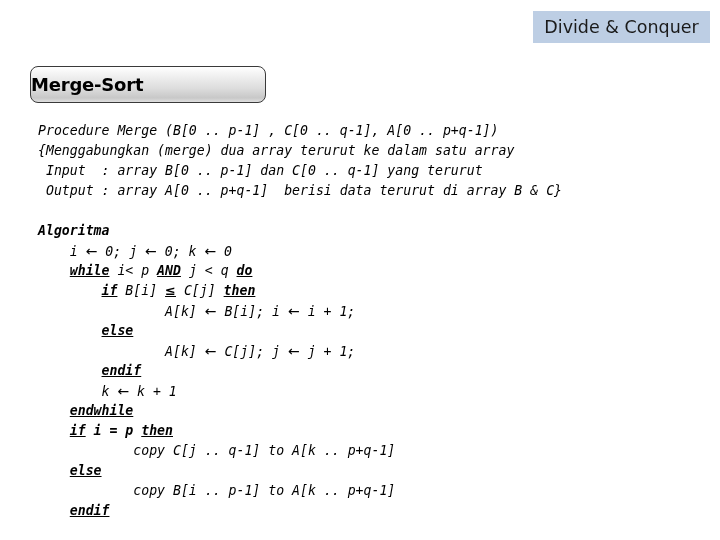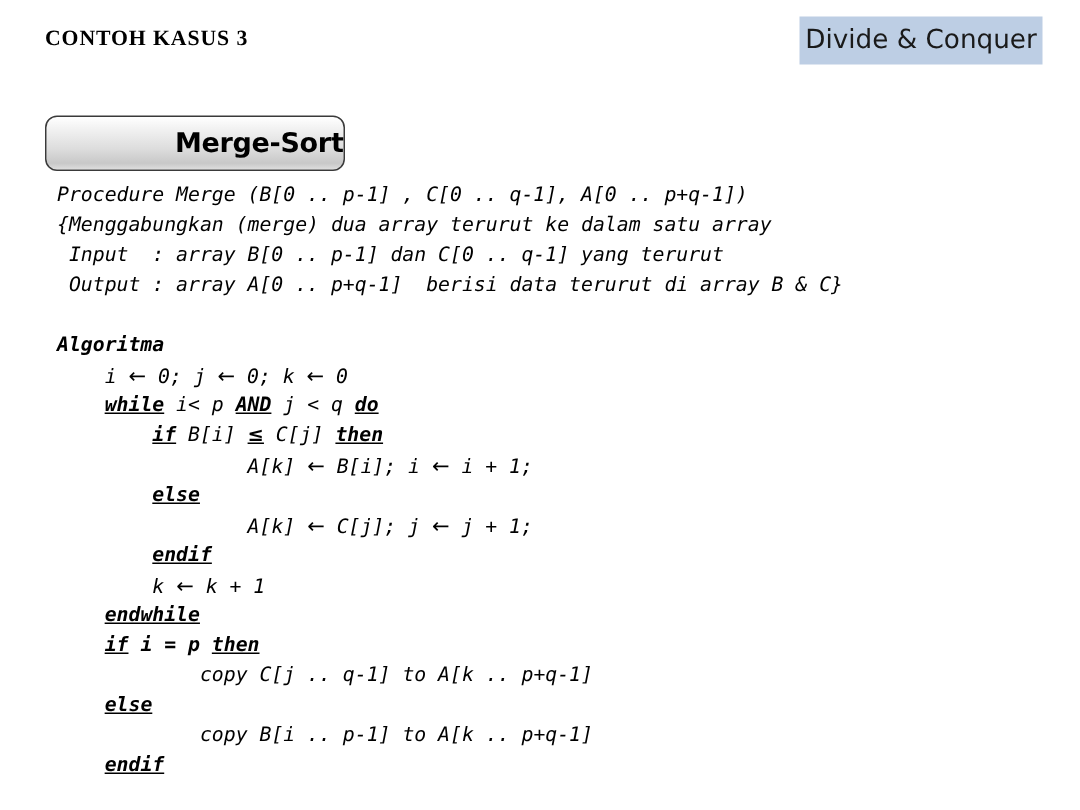--- a/index.html
+++ b/index.html
@@ -35,51 +35,51 @@
     color: #000000;
     font-variant: small-caps;
     text-transform: uppercase;
     white-space: nowrap;
   }
 
   .topic-badge {
     position: absolute;
     left: 533px;
     top: 11px;
-    width: 162px;
+    width: 177px;
     height: 32px;
     background: #bdcee4;
     color: #1a1a1a;
     font-family: "DejaVu Sans", sans-serif;
     font-size: 17.5px;
     line-height: 32px;
     text-align: center;
     white-space: nowrap;
     box-sizing: border-box;
   }
 
   
   .mergesort-button {
     position: absolute;
     left: 30px;
-    top: 77px;
-    width: 200px;
+    top: 66px;
+    width: 236px;
     height: 37px;
     border: 1.4px solid #3a3a3a;
     border-radius: 8px;
     background: linear-gradient(to bottom,
                 #ffffff 0%,
                 #f2f2f2 22%,
                 #dcdcdc 62%,
                 #c8c8c8 88%,
                 #dedede 100%);
     box-sizing: border-box;
     display: flex;
     align-items: center;
-    justify-content: flex-end;
+    justify-content: flex-start;
     font-family: "DejaVu Sans", sans-serif;
     font-weight: bold;
     font-size: 18px;
     color: #000000;
     letter-spacing: -0.2px;
     cursor: default;
   }
 
   
   .code-block {
@@ -119,21 +119,20 @@
     text-decoration: underline;
     font-family: "DejaVu Sans", sans-serif;
     font-size: 13px;
   }
 </style>
 </head>
 <body>
 
 <div id="slide">
 
-  <div class="slide-title">CONTOH KASUS 3</div>
 
   <div class="topic-badge">Divide &amp; Conquer</div>
 
   <div class="mergesort-button">
     <span>Merge-Sort</span>
   </div>
 
   <div class="code-block" id="header-code"><div class="code-line">Procedure Merge (B[0 .. p-1] , C[0 .. q-1], A[0 .. p+q-1])</div><div class="code-line">{Menggabungkan (merge) dua array terurut ke dalam satu array</div><div class="code-line"> Input  : array B[0 .. p-1] dan C[0 .. q-1] yang terurut</div><div class="code-line"> Output : array A[0 .. p+q-1]  berisi data terurut di array B &amp; C}</div></div>
 
   <div class="code-block" id="algo-code"><div class="code-line"><span class="kwb">Algoritma</span></div><div class="code-line"><span>    </span><span>i </span><span class="arrow">←</span><span> 0; j </span><span class="arrow">←</span><span> 0; k </span><span class="arrow">←</span><span> 0</span></div><div class="code-line"><span>    </span><span class="kw">while</span><span> i&lt; p </span><span class="kw">AND</span><span> j &lt; q </span><span class="kw">do</span></div><div class="code-line"><span>        </span><span class="kw">if</span><span> B[i] </span><span class="le">≤</span><span> C[j] </span><span class="kw">then</span></div><div class="code-line"><span>                </span><span>A[k] </span><span class="arrow">←</span><span> B[i]; i </span><span class="arrow">←</span><span> i + 1;</span></div><div class="code-line"><span>        </span><span class="kw">else</span></div><div class="code-line"><span>                </span><span>A[k] </span><span class="arrow">←</span><span> C[j]; j </span><span class="arrow">←</span><span> j + 1;</span></div><div class="code-line"><span>        </span><span class="kw">endif</span></div><div class="code-line"><span>        </span><span>k </span><span class="arrow">←</span><span> k + 1</span></div><div class="code-line"><span>    </span><span class="kw">endwhile</span></div><div class="code-line"><span>    </span><span class="kw">if</span><span class="kwb"> i = p </span><span class="kw">then</span></div><div class="code-line"><span>            </span><span>copy C[j .. q-1] to A[k .. p+q-1]</span></div><div class="code-line"><span>    </span><span class="kw">else</span></div><div class="code-line"><span>            </span><span>copy B[i .. p-1] to A[k .. p+q-1]</span></div><div class="code-line"><span>    </span><span class="kw">endif</span></div></div>

